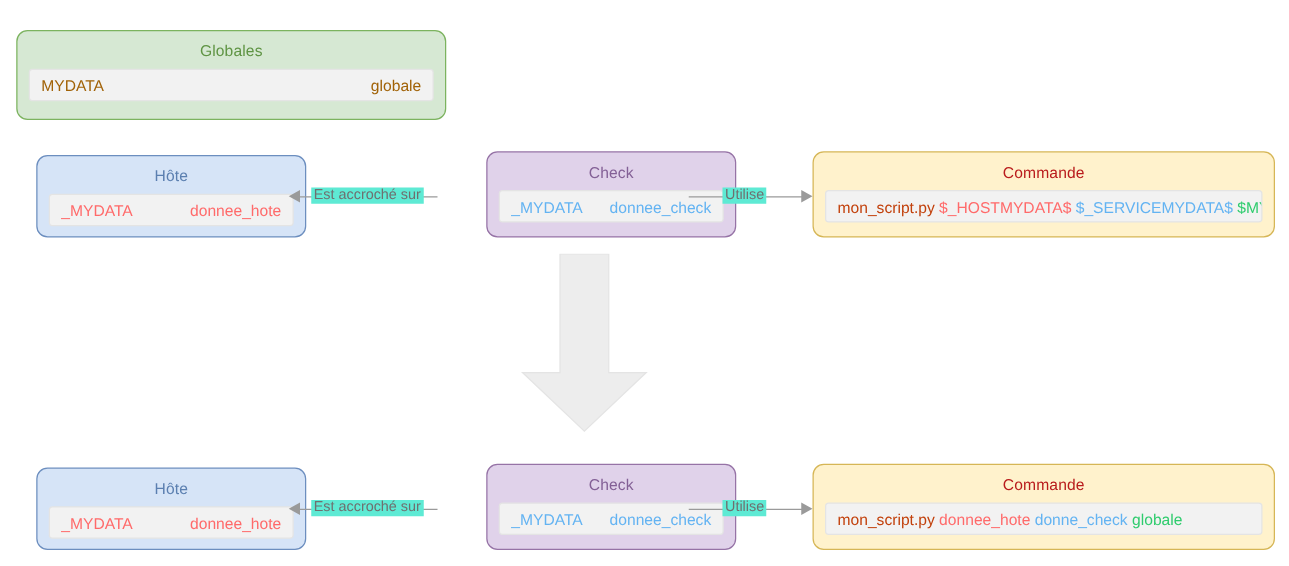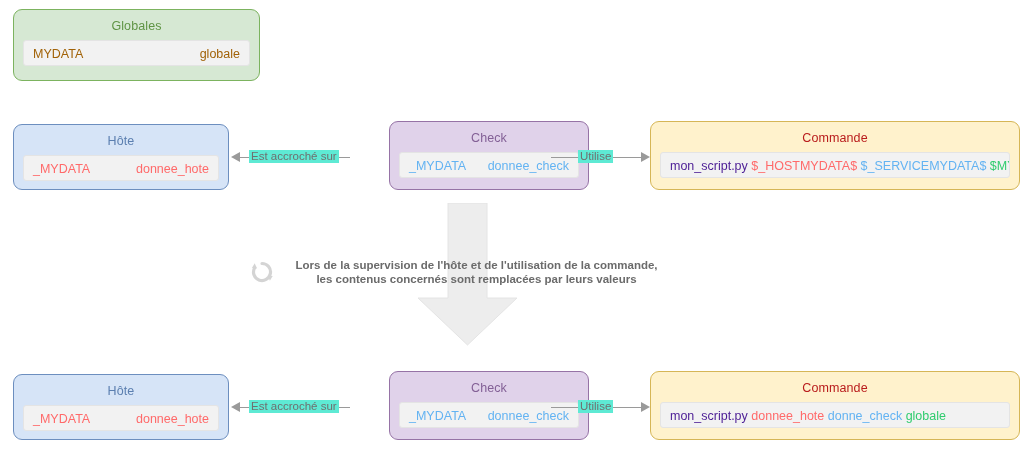--- a/index.html
+++ b/index.html
@@ -49,33 +49,33 @@
     box-sizing: border-box;
     overflow: hidden;
     white-space: nowrap;
   }
   .field-left  { float: left; }
   .field-right { float: right; }
 
   
   .green  { background:#d6e8d3; border-color:#7cb35f; }
   .green  .node-title { color:#5f9444; }
-  .blue   { background:#d6e4f7; border-color:#6c8ebf; }
+  .blue   { background:#d6e4f7; border-color:#6c8ebf;margin-left:16px; }
   .blue   .node-title { color:#5b7fb0; }
   .purple { background:#e0d2ea; border-color:#9673a6;margin-left:39px; }
   .purple .node-title { color:#836096; }
   .amber  { background:#fff2cc; border-color:#d6b656; }
   .amber  .node-title { color:#b91c1c; }
 
   
   .t-grey  { color:#a16207; }
   .t-red   { color:#ff6a6a; }
   .t-blue  { color:#63b3f2; }
   .t-green { color:#2fcc6e; }
-  .t-dark  { color:#4c1d95; }
+  .t-dark  { color:#c2410c; }
 
   
   .conn {
     position: absolute;
     height: 1px;
     background: #9a9a9a;
   }
   .conn-label {
     position: absolute;
     font-size: 11.5px;
@@ -127,21 +127,21 @@
     line-height: 14px;
     text-align: center;
     flex: 1 1 auto;
   }
 </style>
 </head>
 <body>
 
 <div id="canvas">
 
-  <div class="node green" style="left:13px; top:9px; width:247px; height:72px;">
+  <div class="node green" style="left:13px; top:24px; width:344px; height:72px;">
     <div class="node-title">Globales</div>
     <div class="node-field">
       <span class="field-left t-grey">MYDATA</span>
       <span class="field-right t-grey">globale</span>
     </div>
   </div>
 
   <div class="node blue" style="left:13px; top:124px; width:216px; height:66px;">
     <div class="node-title">Hôte</div>
     <div class="node-field">
@@ -175,33 +175,20 @@
       <span class="t-green">$MYDATA$</span>
     </div>
   </div>
 
   <div class="big-arrow">
     <svg width="125" height="143" viewBox="0 0 125 143" xmlns="http://www.w3.org/2000/svg">
       <path d="M43 0 L82 0 L82 95 L112 95 L62.5 142 L13 95 L43 95 Z" fill="#ededed" stroke="#e4e4e4" stroke-width="1"></path>
     </svg>
   </div>
 
-  <div class="note">
-    <span class="note-icon">
-      <svg width="24" height="24" viewBox="0 0 24 24" xmlns="http://www.w3.org/2000/svg">
-        <path d="M12 3.5 a8.5 8.5 0 1 1 -7.2 4" fill="none" stroke="#d4d4d4" stroke-width="3.2" stroke-linecap="round"></path>
-        <path d="M3.2 3.2 l2.2 5.2 l-5.0 -0.4 Z" fill="#d4d4d4" transform="translate(1.5,0)"></path>
-        <path d="M21.4 20.8 l-2.2 -5.2 l5.0 0.4 Z" fill="#d4d4d4" transform="translate(-1.5,0)"></path>
-      </svg>
-    </span>
-    <span class="note-text">
-      <span>Lors de la supervision de l'hôte et de l'utilisation de la commande,</span><br>
-      <span>les contenus concernés sont remplacées par leurs valeurs</span>
-    </span>
-  </div>
 
   <div class="node blue" style="left:13px; top:374px; width:216px; height:66px;">
     <div class="node-title">Hôte</div>
     <div class="node-field">
       <span class="field-left t-red">_MYDATA</span>
       <span class="field-right t-red">donnee_hote</span>
     </div>
   </div>
 
   <div class="conn" style="left:237px; top:407px; width:113px;"></div>

